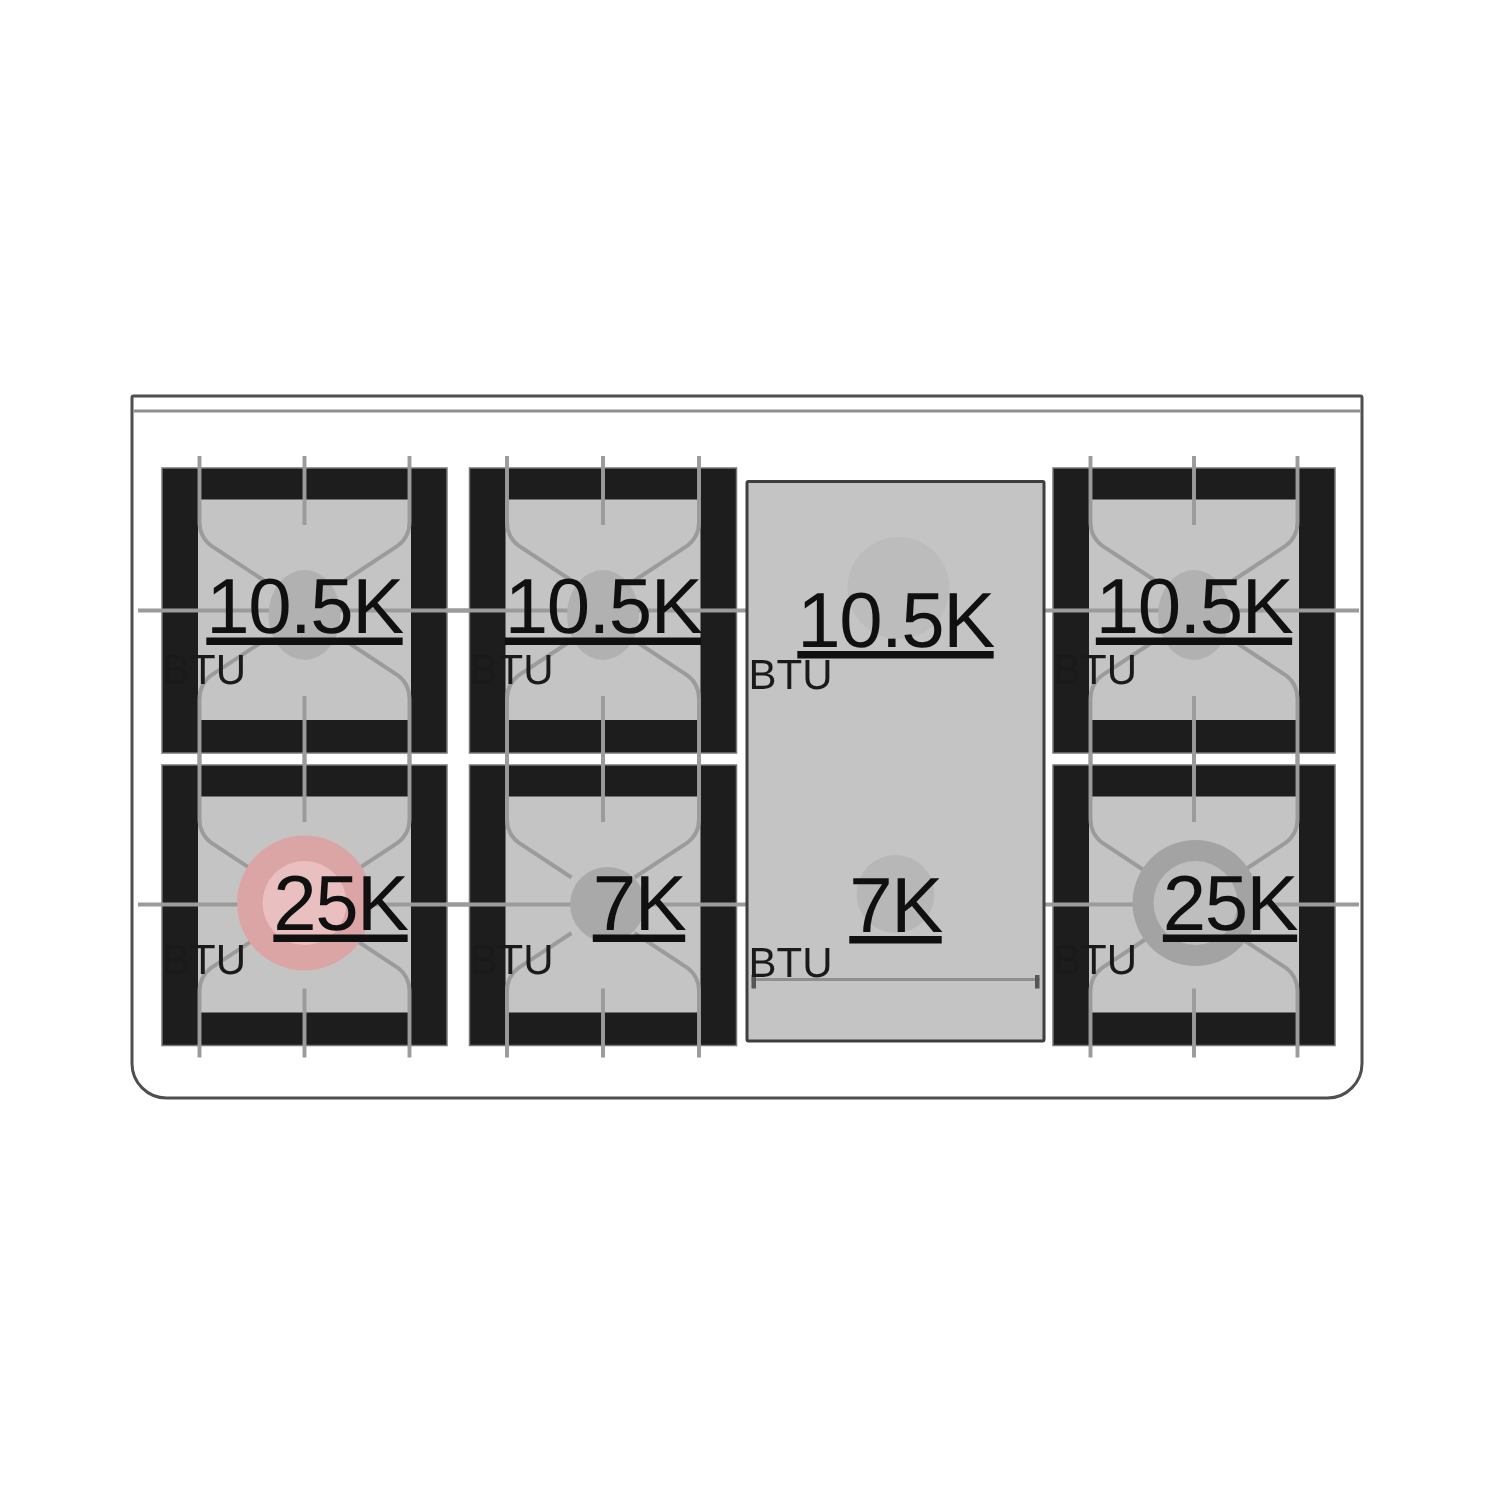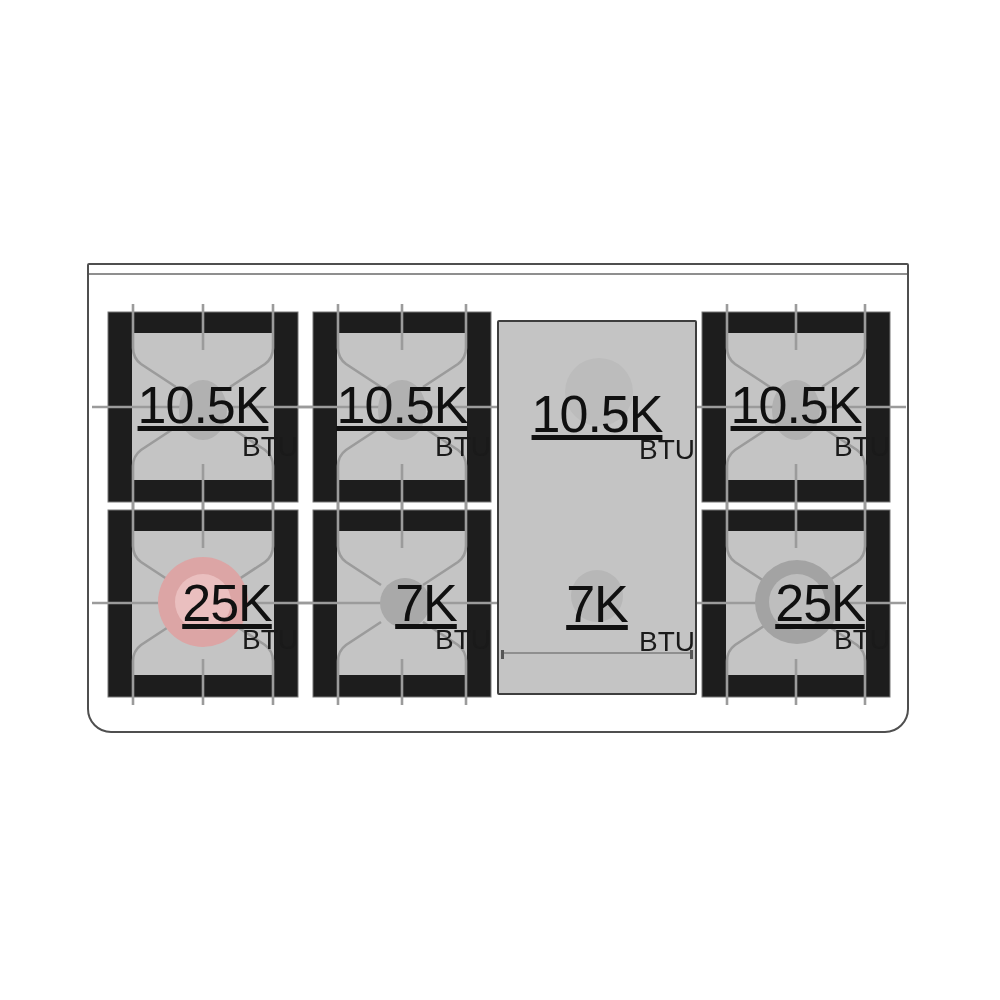--- a/index.html
+++ b/index.html
@@ -12,21 +12,21 @@
          border-radius:2px 2px 24px 24px;background:#ffffff;}
   .top-band{position:absolute;left:0;top:0;width:100%;height:8px;
             border-bottom:2px solid #8f8f8f;}
 
   
   .burner{position:absolute;}
   .burner svg{display:block;overflow:visible;}
   .btu-value{position:absolute;left:0;right:0;text-align:center;
              font-size:52px;line-height:52px;letter-spacing:-1px;
              color:#101010;white-space:nowrap;text-decoration:underline;}
-  .btu-unit{position:absolute;left:0;right:0;text-align:right;
+  .btu-unit{position:absolute;left:0;right:0;text-align:left;
             font-size:28px;line-height:28px;color:#1a1a1a;}
   .row-top .btu-value{top:67px;}
   .row-top .btu-unit{top:121px;}
   .row-bottom .btu-value{top:67px;padding-left:48px;}
   .row-bottom .btu-unit{top:116px;}
 
   
   .griddle{position:absolute;left:497px;top:320px;width:200px;height:375px;
            box-sizing:border-box;background:#c4c4c4;border:2px solid #3e3e3e;
            border-radius:2px;}

